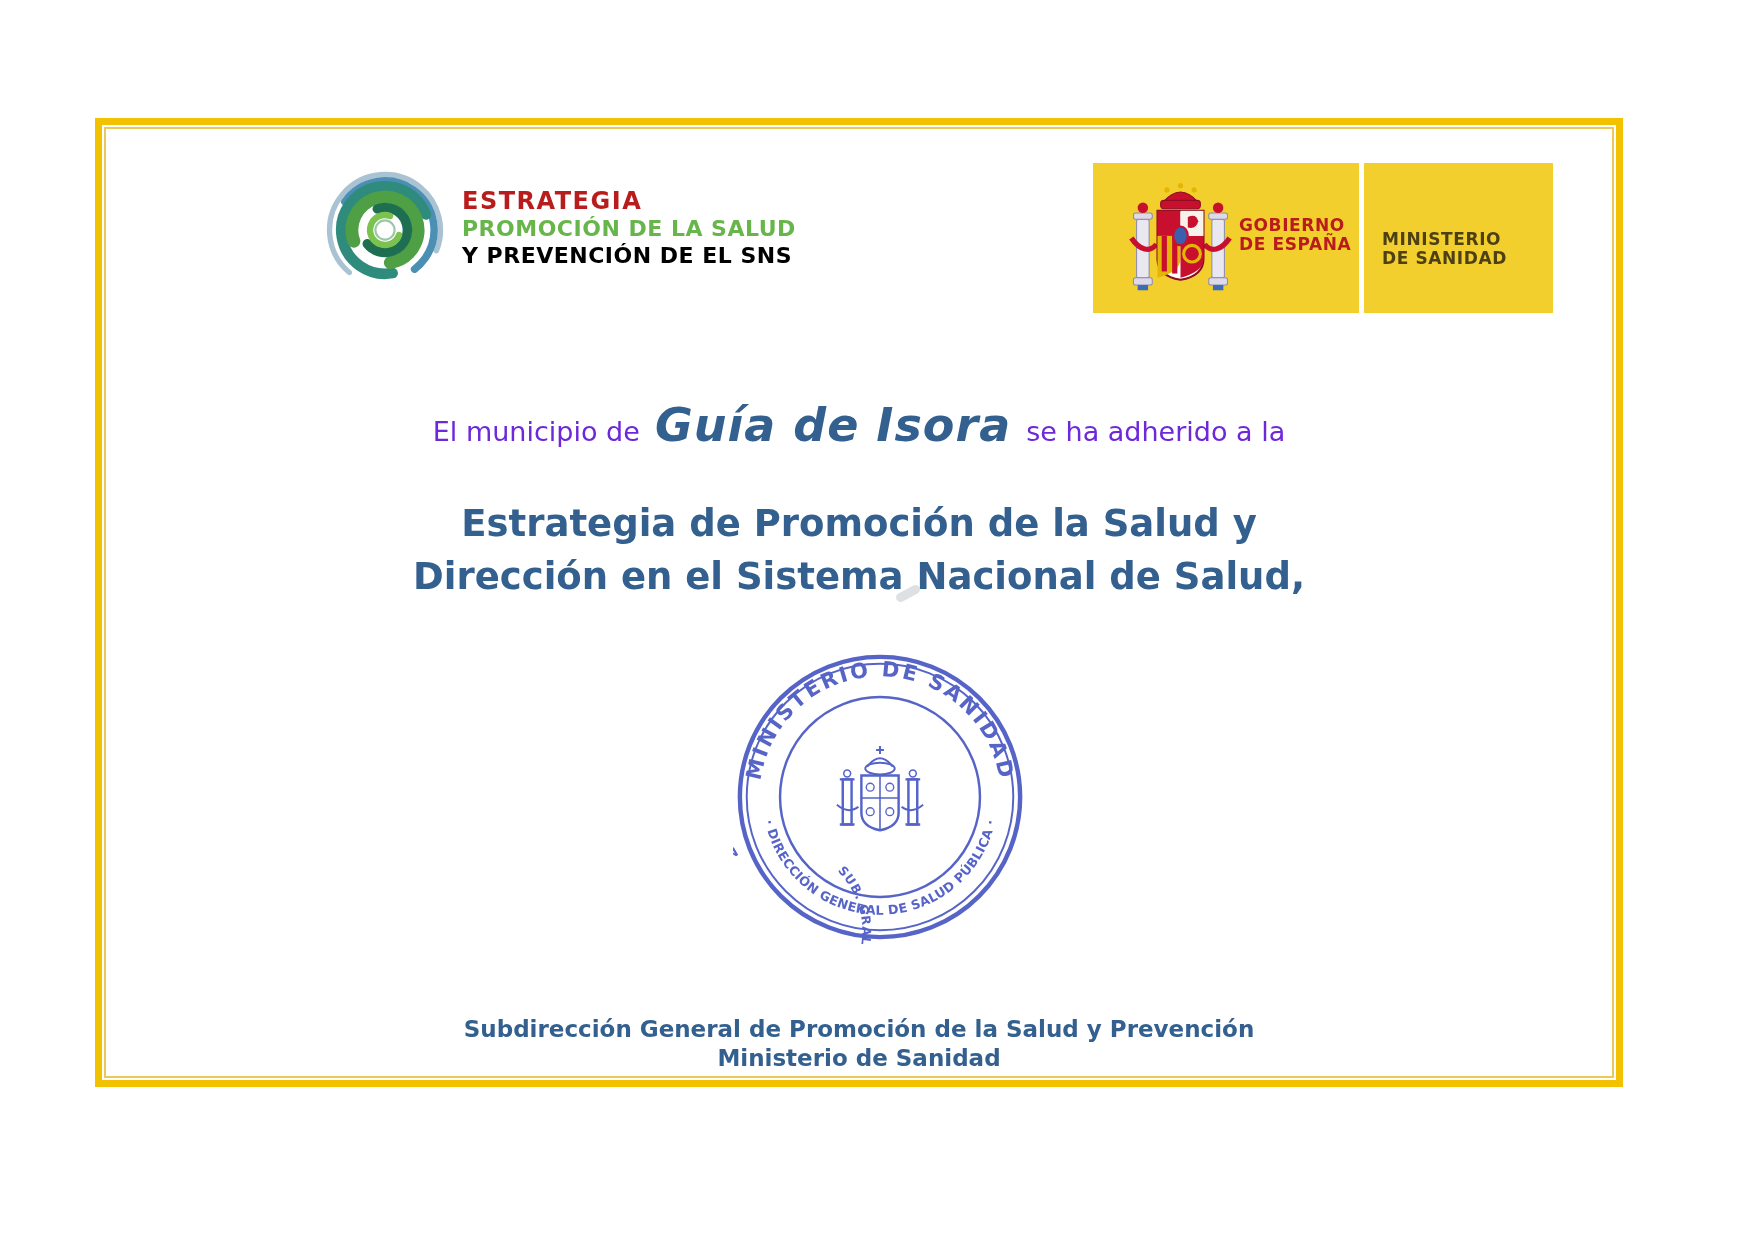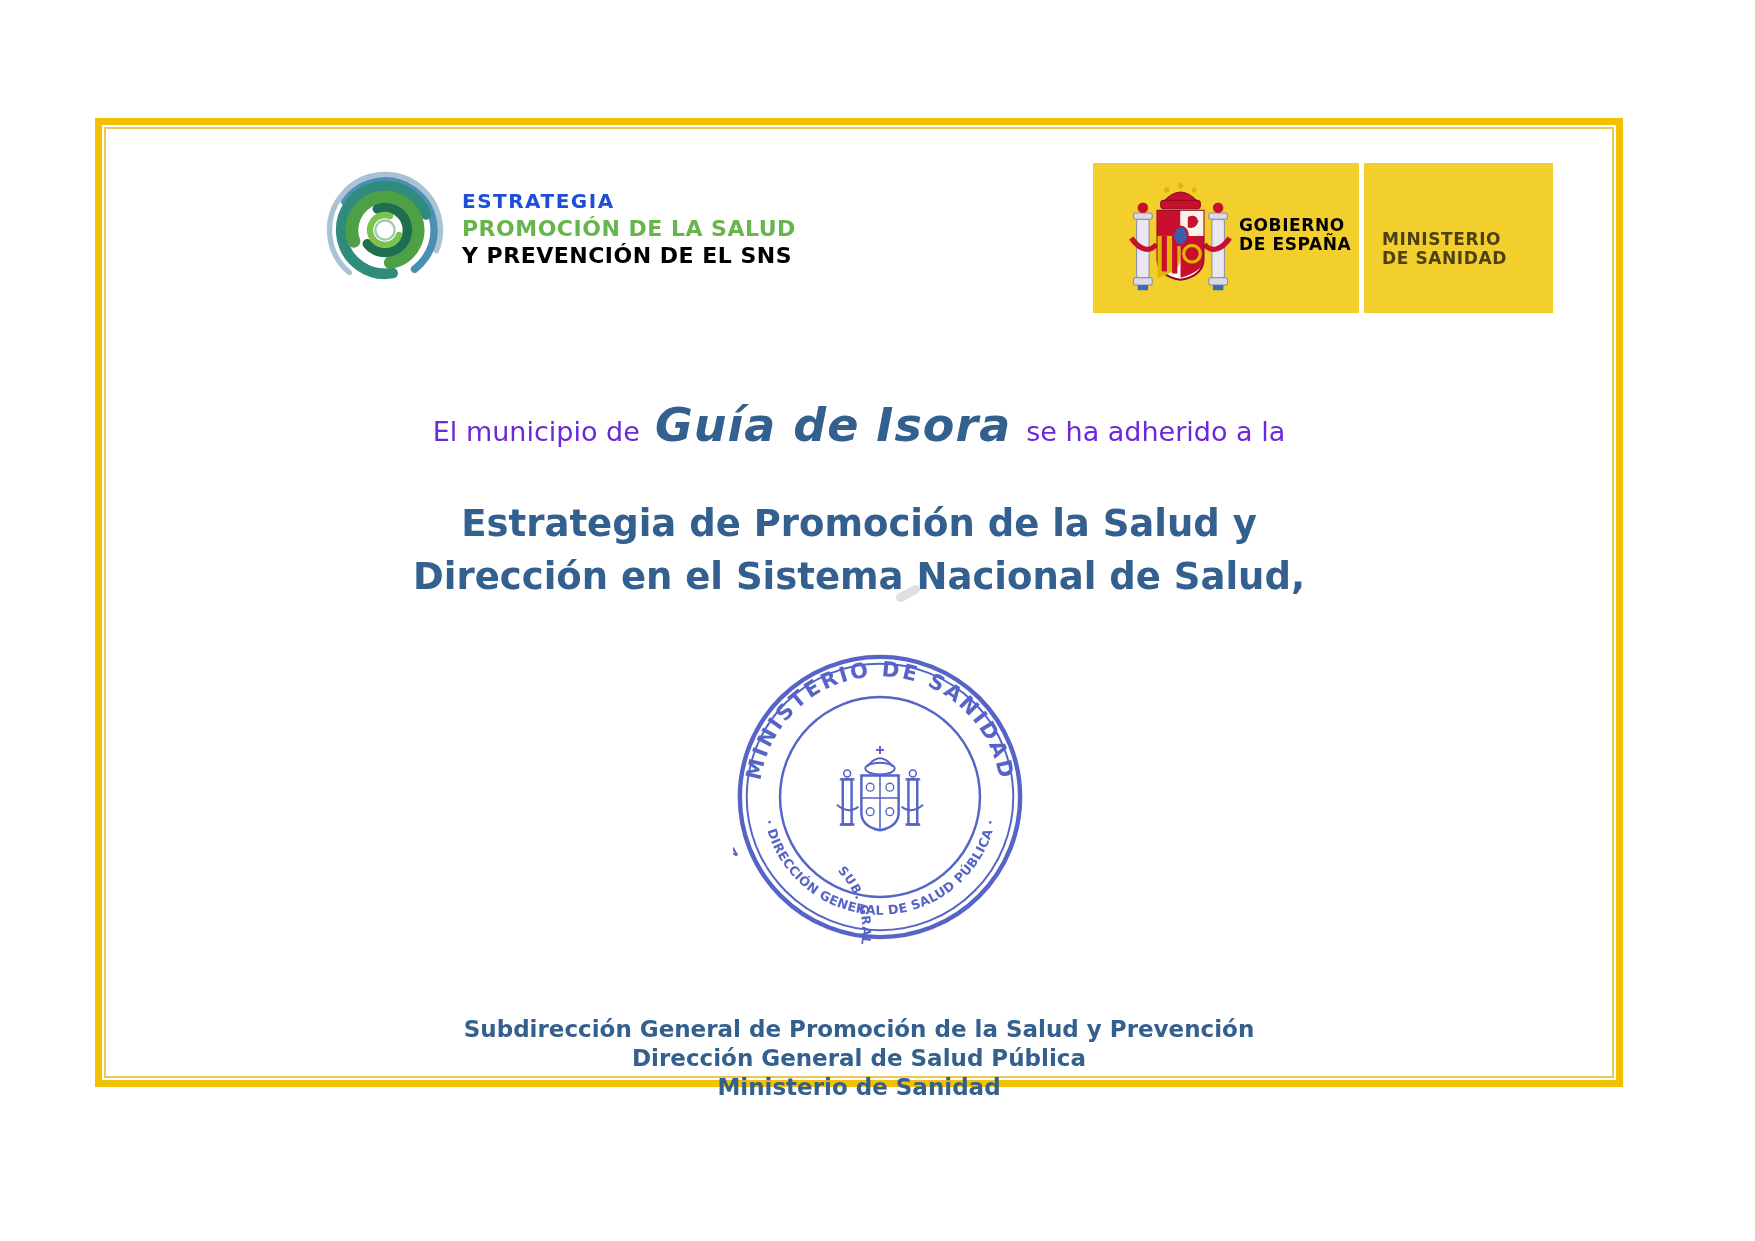--- a/index.html
+++ b/index.html
@@ -12,28 +12,28 @@
     position:absolute;left:95px;top:118px;width:1514px;height:955px;
     border:7px solid #f2c200;
   }
   .frame-inner{
     position:absolute;left:2px;top:2px;right:2px;bottom:2px;
     border:2px solid #eac85c;
   }
   
   .swirl{position:absolute;left:321px;top:166px;width:128px;height:128px;}
   .strategy-text{position:absolute;left:462px;top:188px;line-height:27px;white-space:nowrap;}
-  .strategy-text .l1{font-size:20px;font-weight:bold;letter-spacing:1.5px;color:#1d4ed8;}
+  .strategy-text .l1{font-size:24px;font-weight:bold;letter-spacing:1.5px;color:#b91c1c;}
   .strategy-text .l2{font-size:22px;font-weight:bold;letter-spacing:0.5px;color:#68b54b;}
   .strategy-text .l3{font-size:22px;font-weight:bold;letter-spacing:0.5px;color:#000000;}
   
   .gov-box{position:absolute;left:1093px;top:163px;width:460px;height:150px;background:#f3cf2e;}
   .gov-arms{position:absolute;left:30px;top:12px;width:115px;height:126px;}
   .gov-left-text{position:absolute;left:146px;top:53px;font-size:17px;font-weight:bold;
-    line-height:19px;color:#000000;letter-spacing:0.6px;white-space:nowrap;}
+    line-height:19px;color:#b91c1c;letter-spacing:0.6px;white-space:nowrap;}
   .gov-divider{position:absolute;left:266px;top:0;width:5px;height:150px;background:#ffffff;}
   .gov-right-text{position:absolute;left:289px;top:67px;font-size:17px;font-weight:bold;
     line-height:19px;color:#4d4015;letter-spacing:0.6px;white-space:nowrap;}
   
   .centerband{position:absolute;left:95px;width:1528px;text-align:center;}
   .intro{top:398px;white-space:nowrap;}
   .intro .small{font-size:27px;color:#6d28d9;}
   .intro .big{
     font-size:46px;font-weight:bold;font-style:italic;color:#33608f;
     letter-spacing:1px;padding:0 10px;
@@ -171,17 +171,16 @@
       <rect x="179" y="132" width="9" height="46" stroke-width="2.5"></rect>
       <path d="M109,132 h15 M109,178 h15 M176,132 h15 M176,178 h15" stroke-width="2.5"></path>
       <circle cx="116.5" cy="126" r="3.5" stroke-width="1.6"></circle>
       <circle cx="183.5" cy="126" r="3.5" stroke-width="1.6"></circle>
       <path d="M106,158 q12,10 22,2 M194,158 q-12,10 -22,2" stroke-width="2"></path>
     </g>
   </svg>
 
   <div class="centerband signature">
     <div>Subdirección General de Promoción de la Salud y Prevención</div>
-    <div>Dirección General de Salud Pública</div>
     <div>Ministerio de Sanidad</div>
   </div>
 
 </div>
 
 </body></html>

